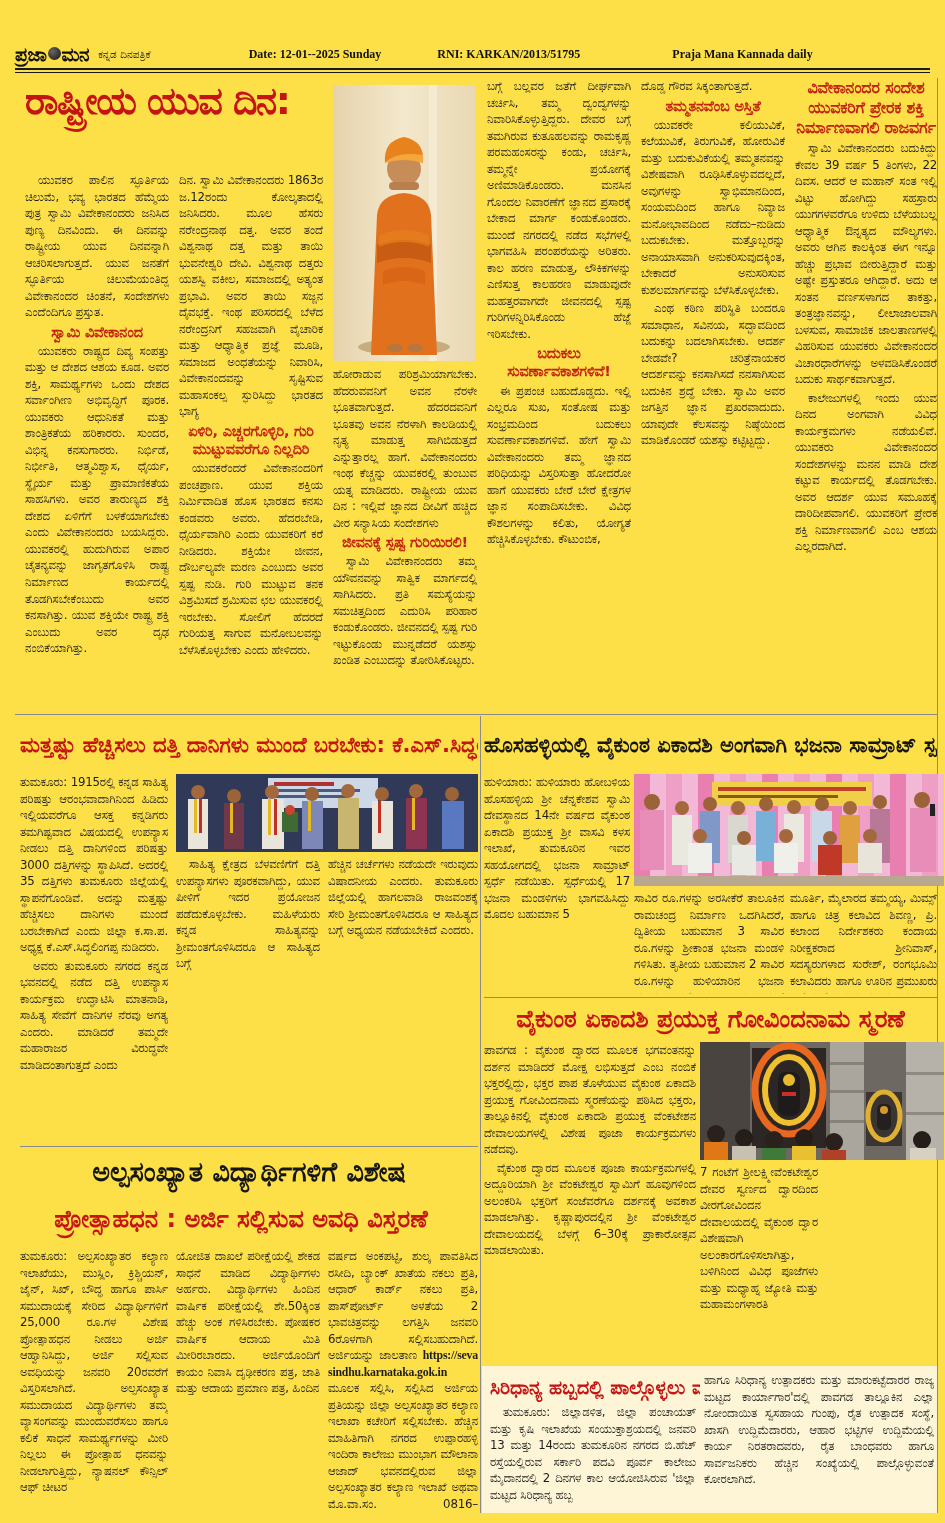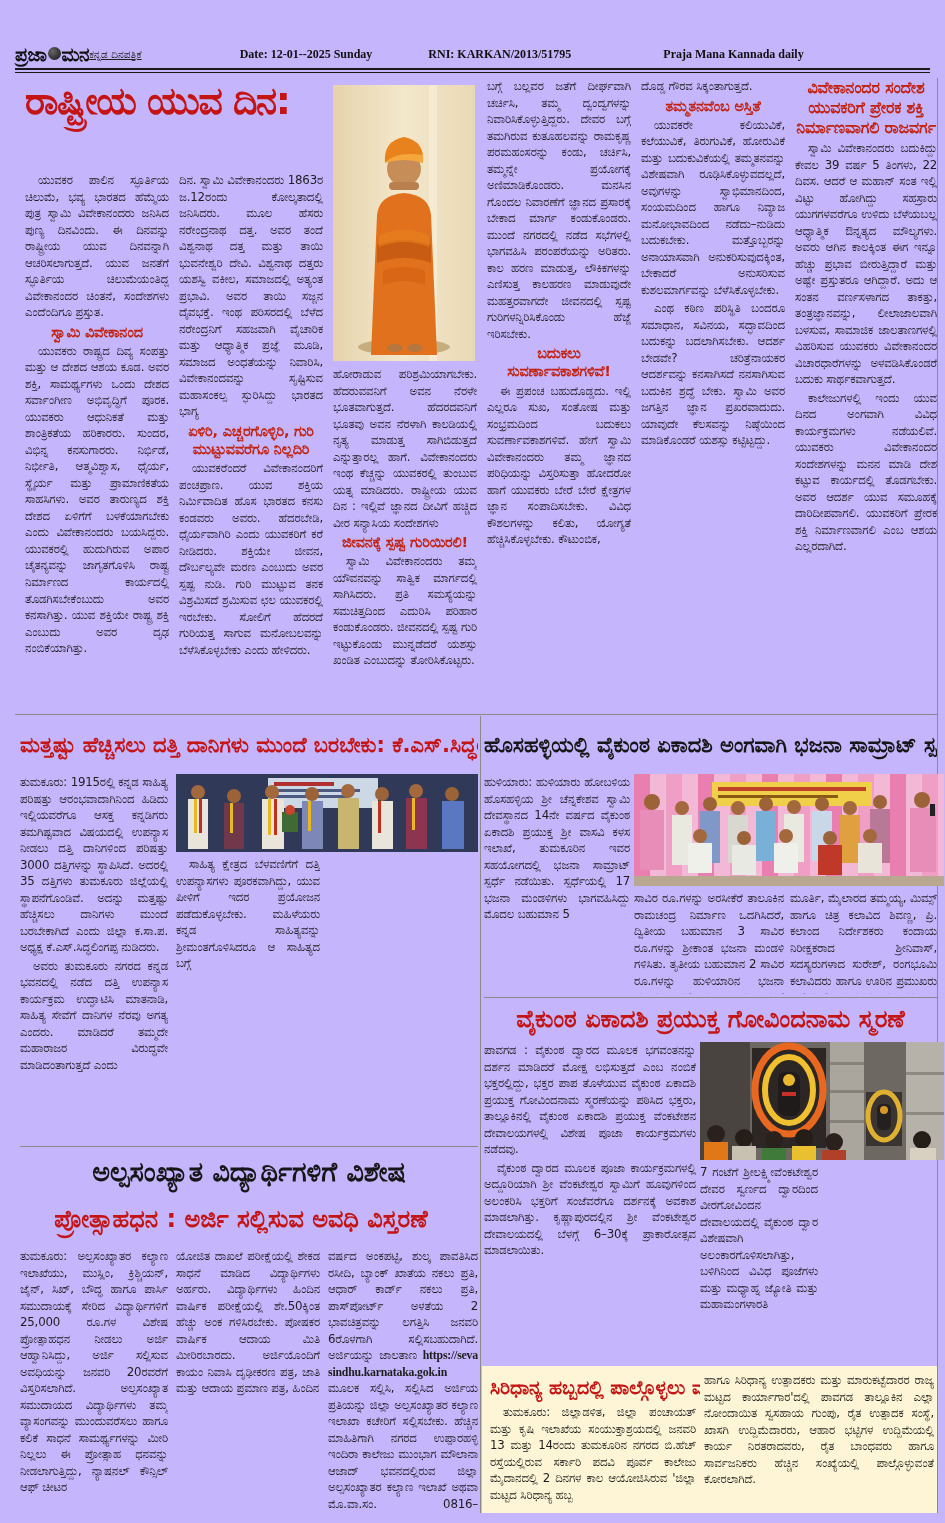--- a/index.html
+++ b/index.html
@@ -1,22 +1,22 @@
 <!DOCTYPE html>
 <html><head>
 <meta charset="utf-8">
 <style>
   html,body{margin:0;padding:0;background:#ffffff;}
   body{font-family:"DejaVu Sans","Liberation Sans",sans-serif;}
-  .page{position:relative;width:945px;height:1523px;background:#c4b5fd;overflow:hidden;}
+  .page{position:relative;width:945px;height:1523px;background:#fde047;overflow:hidden;}
   
   .mast{position:absolute;left:15px;top:42px;width:915px;height:24px;display:flex;align-items:center;}
   .logo{font-weight:bold;font-size:19px;color:#111;letter-spacing:-0.5px;white-space:nowrap;}
   .logo-ico{display:inline-block;width:13px;height:13px;border-radius:50%;background:radial-gradient(circle at 35% 35%,#666,#111);vertical-align:middle;margin:0 1px 3px 1px;}
-  .tagline{font-size:10.5px;color:#222;margin-left:0;white-space:nowrap;text-decoration:underline;}
+  .tagline{font-size:10.5px;color:#222;margin-left:9px;white-space:nowrap;}
   .mast-item{font-family:"Liberation Serif","DejaVu Serif",serif;font-weight:bold;font-size:12px;color:#111;white-space:nowrap;}
   .rule{position:absolute;background:#1a1a1a;}
   .rule-soft{position:absolute;background:#8a8a8a;}
   
   .hl-main{position:absolute;color:#c41414;font-weight:bold;font-size:38px;letter-spacing:-1.5px;line-height:1.05;white-space:nowrap;overflow:hidden;}
   .hl-mid{position:absolute;font-weight:bold;text-align:center;white-space:nowrap;overflow:hidden;line-height:1.15;}
   .red{color:#c41414;}
   .black{color:#161616;}
   
   .col{position:absolute;overflow:hidden;text-align:justify;font-size:11.8px;line-height:1.4;color:#1d1d1d;letter-spacing:-0.2px;}
@@ -155,20 +155,21 @@
   </div>
 
   <div class="col" style="left:20px;top:774px;width:148px;height:366px;">
     <p class="noind">ತುಮಕೂರು: 1915ರಲ್ಲಿ ಕನ್ನಡ ಸಾಹಿತ್ಯ ಪರಿಷತ್ತು ಆರಂಭವಾದಾಗಿನಿಂದ ಹಿಡಿದು ಇಲ್ಲಿಯವರೆಗೂ ಆಸಕ್ತ ಕನ್ನಡಿಗರು ತಮಗಿಷ್ಟವಾದ ವಿಷಯದಲ್ಲಿ ಉಪನ್ಯಾಸ ನೀಡಲು ದತ್ತಿ ದಾನಿಗಳಿಂದ ಪರಿಷತ್ತು 3000 ದತ್ತಿಗಳನ್ನು ಸ್ಥಾಪಿಸಿದೆ. ಅದರಲ್ಲಿ 35 ದತ್ತಿಗಳು ತುಮಕೂರು ಜಿಲ್ಲೆಯಲ್ಲಿ ಸ್ಥಾಪನೆಗೊಂಡಿವೆ. ಅದನ್ನು ಮತ್ತಷ್ಟು ಹೆಚ್ಚಿಸಲು ದಾನಿಗಳು ಮುಂದೆ ಬರಬೇಕಾಗಿದೆ ಎಂದು ಜಿಲ್ಲಾ ಕ.ಸಾ.ಪ. ಅಧ್ಯಕ್ಷ ಕೆ.ಎಸ್.ಸಿದ್ಧಲಿಂಗಪ್ಪ ನುಡಿದರು.</p>
     <p>ಅವರು ತುಮಕೂರು ನಗರದ ಕನ್ನಡ ಭವನದಲ್ಲಿ ನಡೆದ ದತ್ತಿ ಉಪನ್ಯಾಸ ಕಾರ್ಯಕ್ರಮ ಉದ್ಘಾಟಿಸಿ ಮಾತನಾಡಿ, ಸಾಹಿತ್ಯ ಸೇವೆಗೆ ದಾನಿಗಳ ನೆರವು ಅಗತ್ಯ ಎಂದರು. ಮಾಡಿದರೆ ತಮ್ಮದೇ ಮಹಾರಾಜರ ವಿರುದ್ಧವೇ ಮಾಡಿದಂತಾಗುತ್ತದೆ ಎಂದು</p>
   </div>
   <div class="col" style="left:176px;top:856px;width:144px;height:284px;">
     <p>ಸಾಹಿತ್ಯ ಕ್ಷೇತ್ರದ ಬೆಳವಣಿಗೆಗೆ ದತ್ತಿ ಉಪನ್ಯಾಸಗಳು ಪೂರಕವಾಗಿದ್ದು, ಯುವ ಪೀಳಿಗೆ ಇದರ ಪ್ರಯೋಜನ ಪಡೆದುಕೊಳ್ಳಬೇಕು. ಮಹಿಳೆಯರು ಕನ್ನಡ ಸಾಹಿತ್ಯವನ್ನು ಶ್ರೀಮಂತಗೊಳಿಸಿದರೂ ಆ ಸಾಹಿತ್ಯದ ಬಗ್ಗೆ</p>
   </div>
   <div class="col" style="left:328px;top:856px;width:150px;height:284px;">
+    <p class="noind">ಹೆಚ್ಚಿನ ಚರ್ಚೆಗಳು ನಡೆಯದೇ ಇರುವುದು ವಿಷಾದನೀಯ ಎಂದರು. ತುಮಕೂರು ಜಿಲ್ಲೆಯಲ್ಲಿ ಹಾಗಲವಾಡಿ ರಾಜವಂಶಕ್ಕೆ ಸೇರಿ ಶ್ರೀಮಂತಗೊಳಿಸಿದರೂ ಆ ಸಾಹಿತ್ಯದ ಬಗ್ಗೆ ಅಧ್ಯಯನ ನಡೆಯಬೇಕಿದೆ ಎಂದರು.</p>
   </div>
 
   <div class="hl-mid black" style="left:484px;top:722px;width:453px;height:46px;font-size:21px;line-height:46px;">ಹೊಸಹಳ್ಳಿಯಲ್ಲಿ ವೈಕುಂಠ ಏಕಾದಶಿ ಅಂಗವಾಗಿ ಭಜನಾ ಸಾಮ್ರಾಟ್ ಸ್ಪರ್ಧೆ</div>
 
   <div class="photo" style="left:634px;top:774px;width:310px;height:112px;">
     <svg width="310" height="112" viewBox="0 0 310 112">
       <rect width="310" height="112" fill="#f3b8d6"></rect>
       <g>
         <rect x="0" width="16" height="112" fill="#e87fb0"></rect>
           <rect x="32" width="16" height="112" fill="#ef9ec6"></rect>

